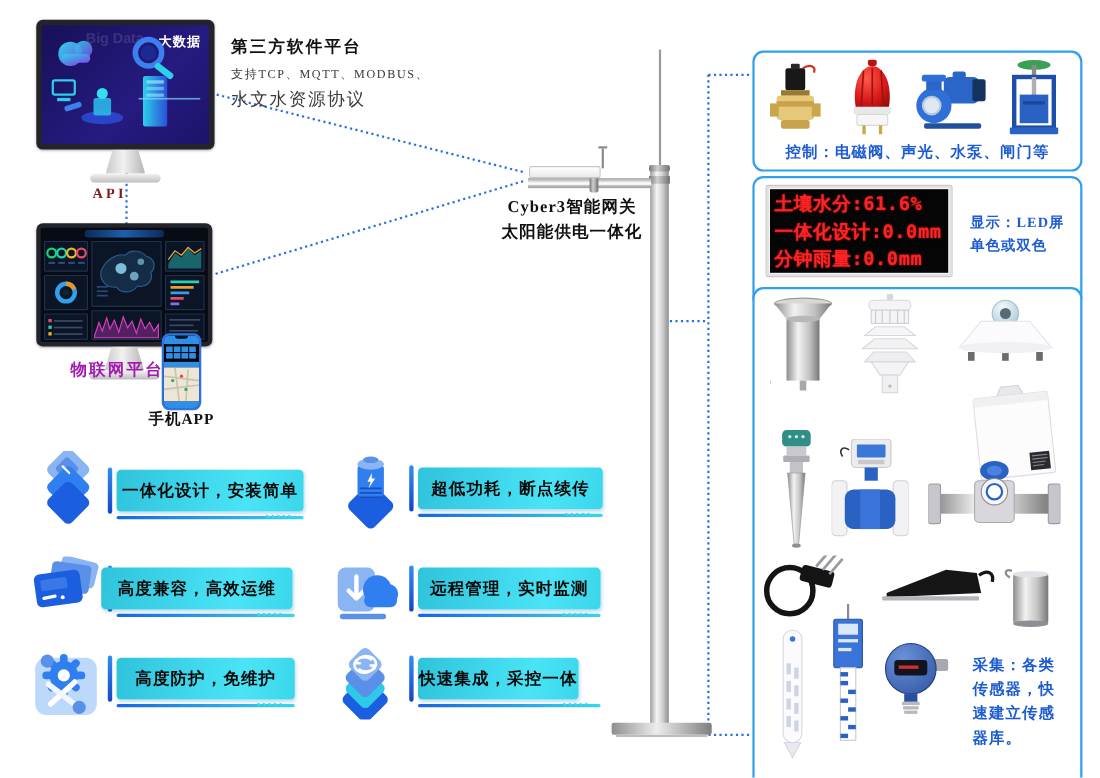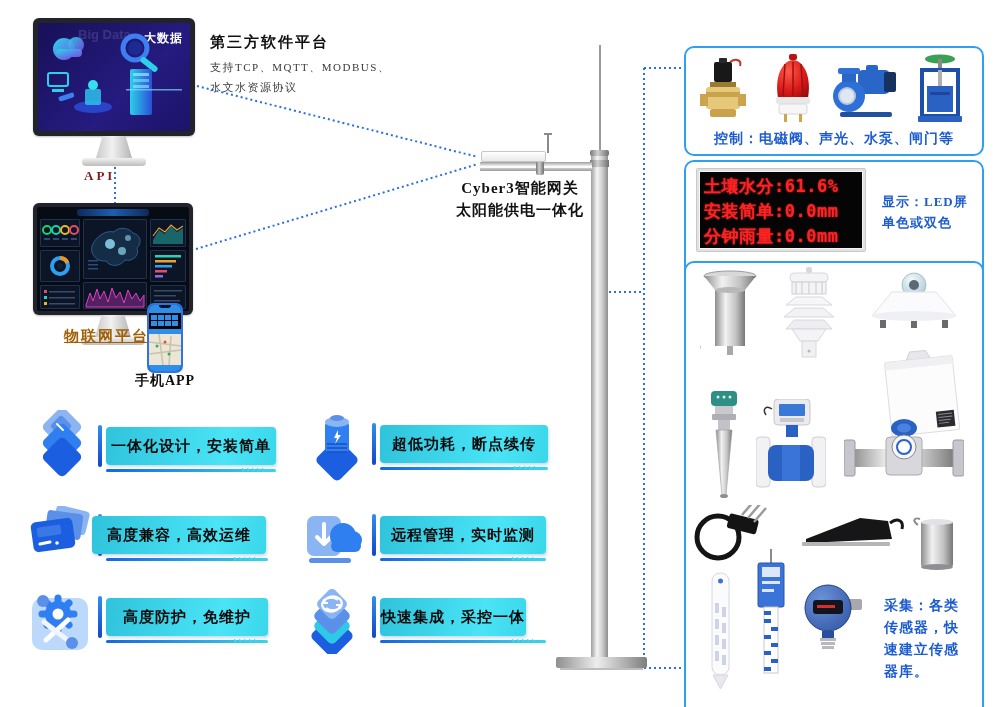--- a/index.html
+++ b/index.html
@@ -98,21 +98,21 @@
           <rect x="88" y="66" width="56" height="1.5" fill="#7fd8ff" opacity=".7"></rect>
         </svg>
       </div>
     </div>
     <div class="stand-neck abs" style="left:63px; top:118px; width:36px; height:22px;"></div>
     <div class="stand-base abs" style="left:49px; top:140px; width:64px; height:8px;"></div>
   </div>
 
   <div class="abs cn-serif" style="left:210px; top:33px; font-size:15px; font-weight:bold; color:#111; letter-spacing:2px;">第三方软件平台</div>
   <div class="abs cn-serif" style="left:210px; top:60px; font-size:11px; color:#3a3a3a; letter-spacing:1.5px;">支持TCP、MQTT、MODBUS、</div>
-  <div class="abs cn-serif" style="left:210px; top:80px; font-size:11px; color:#3a3a3a; letter-spacing:1.5px;">水文水资源协议</div>
+  <div class="abs cn-serif" style="left:210px; top:80px; font-size:16px; color:#3a3a3a; letter-spacing:1.5px;">水文水资源协议</div>
 
   <div class="abs cn-serif" style="left:84px; top:168px; font-size:13px; font-weight:bold; color:#7f1d1d; letter-spacing:3px;">API</div>
 
   <div class="abs" style="left:33px; top:203px; width:160px;">
     <div class="monitor-bezel" style="width:160px; height:112px; padding:4px;">
       <div class="monitor-screen screen2">
         <div class="abs" style="left:40px; top:2px; width:72px; height:7px; background:linear-gradient(90deg,#0e2a58,#1d5fb0,#0e2a58); border-radius:3px;"></div>
         <div class="dash-cell" style="left:3px; top:12px; width:40px; height:28px;">
           <svg width="38" height="26" viewBox="0 0 38 26">
             <circle cx="6" cy="10" r="4" fill="none" stroke="#19d26e" stroke-width="2"></circle>
@@ -180,21 +180,21 @@
             <rect x="3" y="14" width="26" height="1.5" fill="#3a4a6a"></rect>
               <rect x="3" y="18" width="18" height="1.5" fill="#3a4a6a"></rect>
           </svg>
         </div>
       </div>
     </div>
     <div class="stand-neck abs" style="left:62px; top:112px; width:36px; height:22px;"></div>
     <div class="stand-base abs" style="left:48px; top:134px; width:64px; height:8px;"></div>
   </div>
 
-  <div class="abs cn-serif" style="left:64px; top:327px; font-size:15px; font-weight:bold; color:#a16207; letter-spacing:2px;text-decoration:underline;">物联网平台</div>
+  <div class="abs cn-serif" style="left:64px; top:327px; font-size:15px; font-weight:bold; color:#a21caf; letter-spacing:2px;">物联网平台</div>
 
   <div class="abs" style="left:147px; top:303px; width:36px; height:70px; background:#0b1220; border:2px solid #2f74e0; border-radius:7px; overflow:hidden;">
     <div class="abs" style="left:0; top:0; width:32px; height:8px; background:#2f8fe8;"></div>
     <div class="abs" style="left:10px; top:0; width:12px; height:3px; background:#0b1220; border-radius:0 0 3px 3px;"></div>
     <div class="abs" style="left:0; top:8px; width:32px; height:16px; background:#05070c;">
       <div style="display:grid; grid-template-columns:repeat(4,6px); gap:1px; padding:2px;">
         <div style="height:5px;background:#2f8fe8;"></div>
           <div style="height:5px;background:#2f8fe8;"></div>
         <div style="height:5px;background:#2f8fe8;"></div>
           <div style="height:5px;background:#2f8fe8;"></div>
@@ -280,21 +280,21 @@
       <rect x="16" y="40" width="20" height="3" fill="#1d459e"></rect>
       <rect x="4" y="64" width="44" height="6" rx="1" fill="#2a62c4"></rect>
     </svg>
     <div class="panel-caption" style="left:0; top:82px; width:296px; text-align:center; font-size:14px; letter-spacing:1px;">控制：电磁阀、声光、水泵、闸门等</div>
   </div>
 
   <div class="panel" style="top:160px; height:121px;">
     <div class="led-frame" style="left:10px; top:6px; width:170px; height:84px;">
       <div class="led-screen">
         <div class="led-line">土壤水分:61.6%</div>
-        <div class="led-line">安装简单:0.0mm</div>
+        <div class="led-line">一体化设计:0.0mm</div>
         <div class="led-line">分钟雨量:0.0mm</div>
       </div>
     </div>
     <div class="panel-caption" style="left:196px; top:31px; font-size:13px; letter-spacing:1px;">显示：LED屏</div>
     <div class="panel-caption" style="left:196px; top:52px; font-size:13px; letter-spacing:1px;">单色或双色</div>
   </div>
 
   <div class="panel" style="top:261px; height:516px;">
 
     <svg class="abs" style="left:14px; top:7px;" width="60" height="88" viewBox="0 0 60 88">

